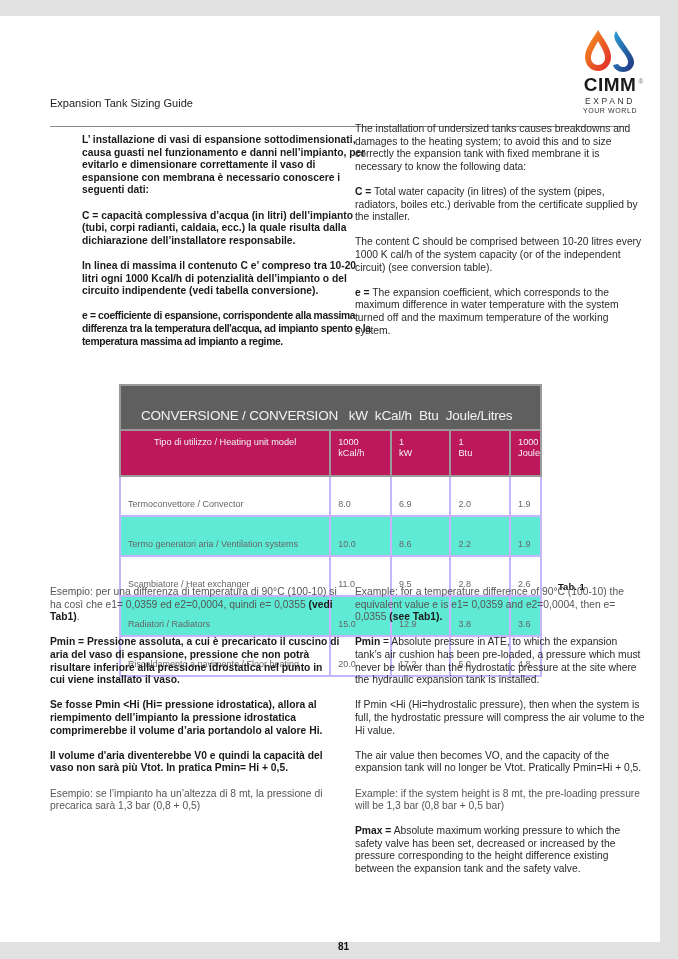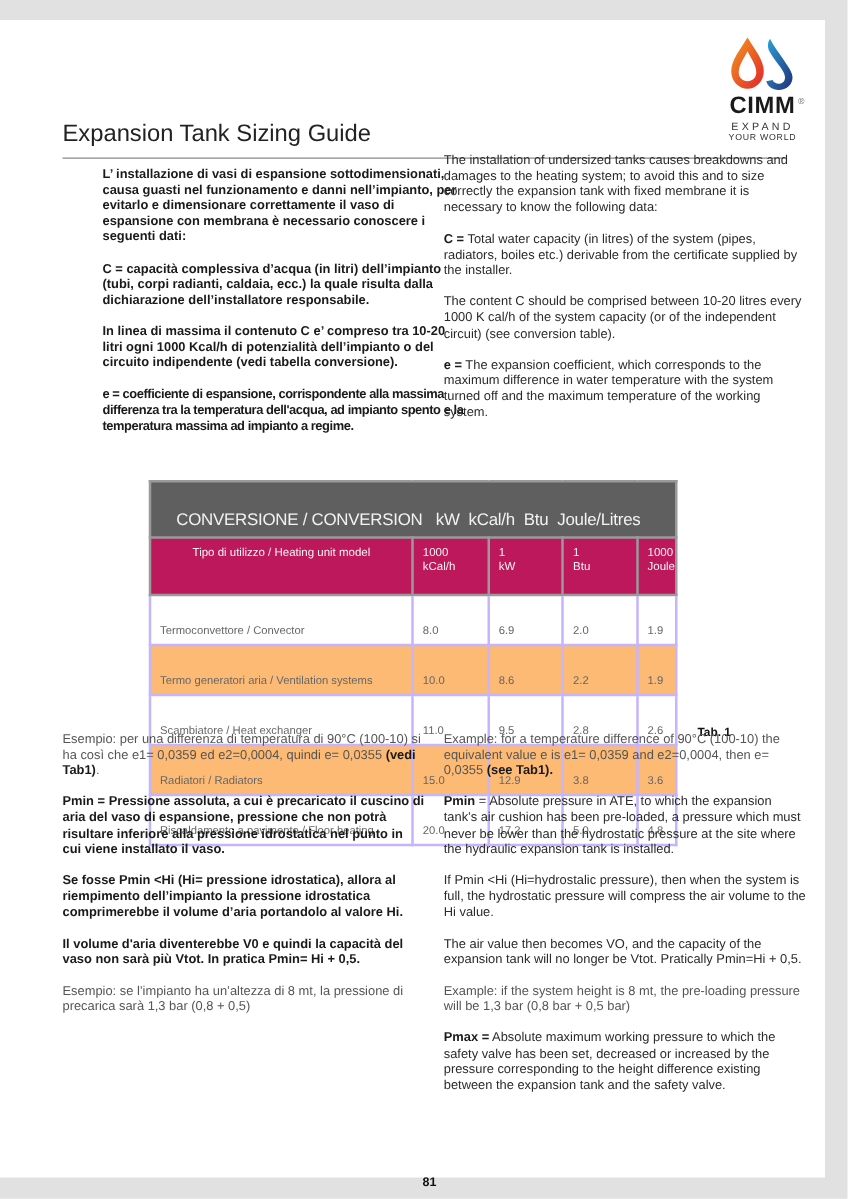--- a/index.html
+++ b/index.html
@@ -21,21 +21,21 @@
   .logo .reg { position: absolute; right: -2px; top: -3px; font-size: 7px; font-weight: normal; color: #777; }
   .logo .tag1 { font-family: "Liberation Sans", sans-serif; font-size: 8.5px; letter-spacing: 2.6px; color: #333; line-height: 10px; margin-top: 2px; }
   .logo .tag2 { font-family: "Liberation Sans", sans-serif; font-size: 7px; letter-spacing: 0.6px; color: #333; line-height: 9px; }
 
   .title-it {
     position: absolute; left: 50px; top: 63px; font-family: "Liberation Sans", sans-serif;
     font-size: 15.5px; font-weight: bold; color: #111; letter-spacing: -0.1px;
   }
   .title-en {
     position: absolute; left: 50px; top: 81px; font-family: "Liberation Sans", sans-serif;
-    font-size: 19px; color: #222;
+    font-size: 11px; color: #222;
   }
   .header-rule { position: absolute; left: 50px; top: 110px; width: 578px; height: 1px; background: #8a8a8a; }
 
   .col { position: absolute; width: 290px; font-family: "Liberation Sans", sans-serif; font-size: 10.3px; line-height: 12.6px; }
   .col-left { left: 50px; }
   .col-right { left: 355px; width: 290px; }
   .col p { margin: 0 0 12.6px 0; }
   .b { font-weight: bold; color: #1a1a1a; }
   .n { color: #2a2a2a; }
   .g { color: #555; }
@@ -43,21 +43,21 @@
   .tbl { position: absolute; left: 119px; top: 368px; width: 423px; border-collapse: collapse; font-family: "Liberation Sans", sans-serif; }
   .tbl td { border: 2px solid #c4b5fd; padding: 16px 0 0 7px; font-size: 9px; color: #666; vertical-align: middle; }
   .tbl .hdr-title td {
     background: #5f5f5f; color: #f2f2f2; font-size: 13.5px; height: 27px; padding-left: 20px; border-color: #9a9a9a;
     letter-spacing: -0.2px;
   }
   .tbl .hdr-cols td { background: #be185d; color: #f2f2f2; font-size: 9.2px; height: 38px; border-color: #9a9a9a; line-height: 11px; vertical-align: top; padding-top: 6px; }
   .tbl .hdr-cols td.first { text-align: center; padding-left: 0; vertical-align: top; padding-top: 6px; }
   .tbl .hdr-litres td { background: #5f5f5f; color: #f2f2f2; font-size: 9.2px; height: 25px; text-align: center; padding-left: 0; border-color: #9a9a9a; }
   .tbl .row td { height: 22px; }
-  .tbl .row.alt td { background: #fdba74; }
+  .tbl .row.alt td { background: #5eead4; }
   .tbl .c0 { width: 210px; }
   .tbl .c1 { width: 52px; }
   .tbl .c2 { width: 51px; }
   .tbl .c3 { width: 51px; }
 
   .tab-label { position: absolute; left: 558px; top: 565px; font-family: "Liberation Sans", sans-serif; font-size: 9.5px; font-weight: bold; color: #111; }
   .page-num { position: absolute; left: 338px; top: 925px; font-family: "Liberation Sans", sans-serif; font-size: 10px; font-weight: bold; color: #111; }
 </style>
 </head>
 <body>

